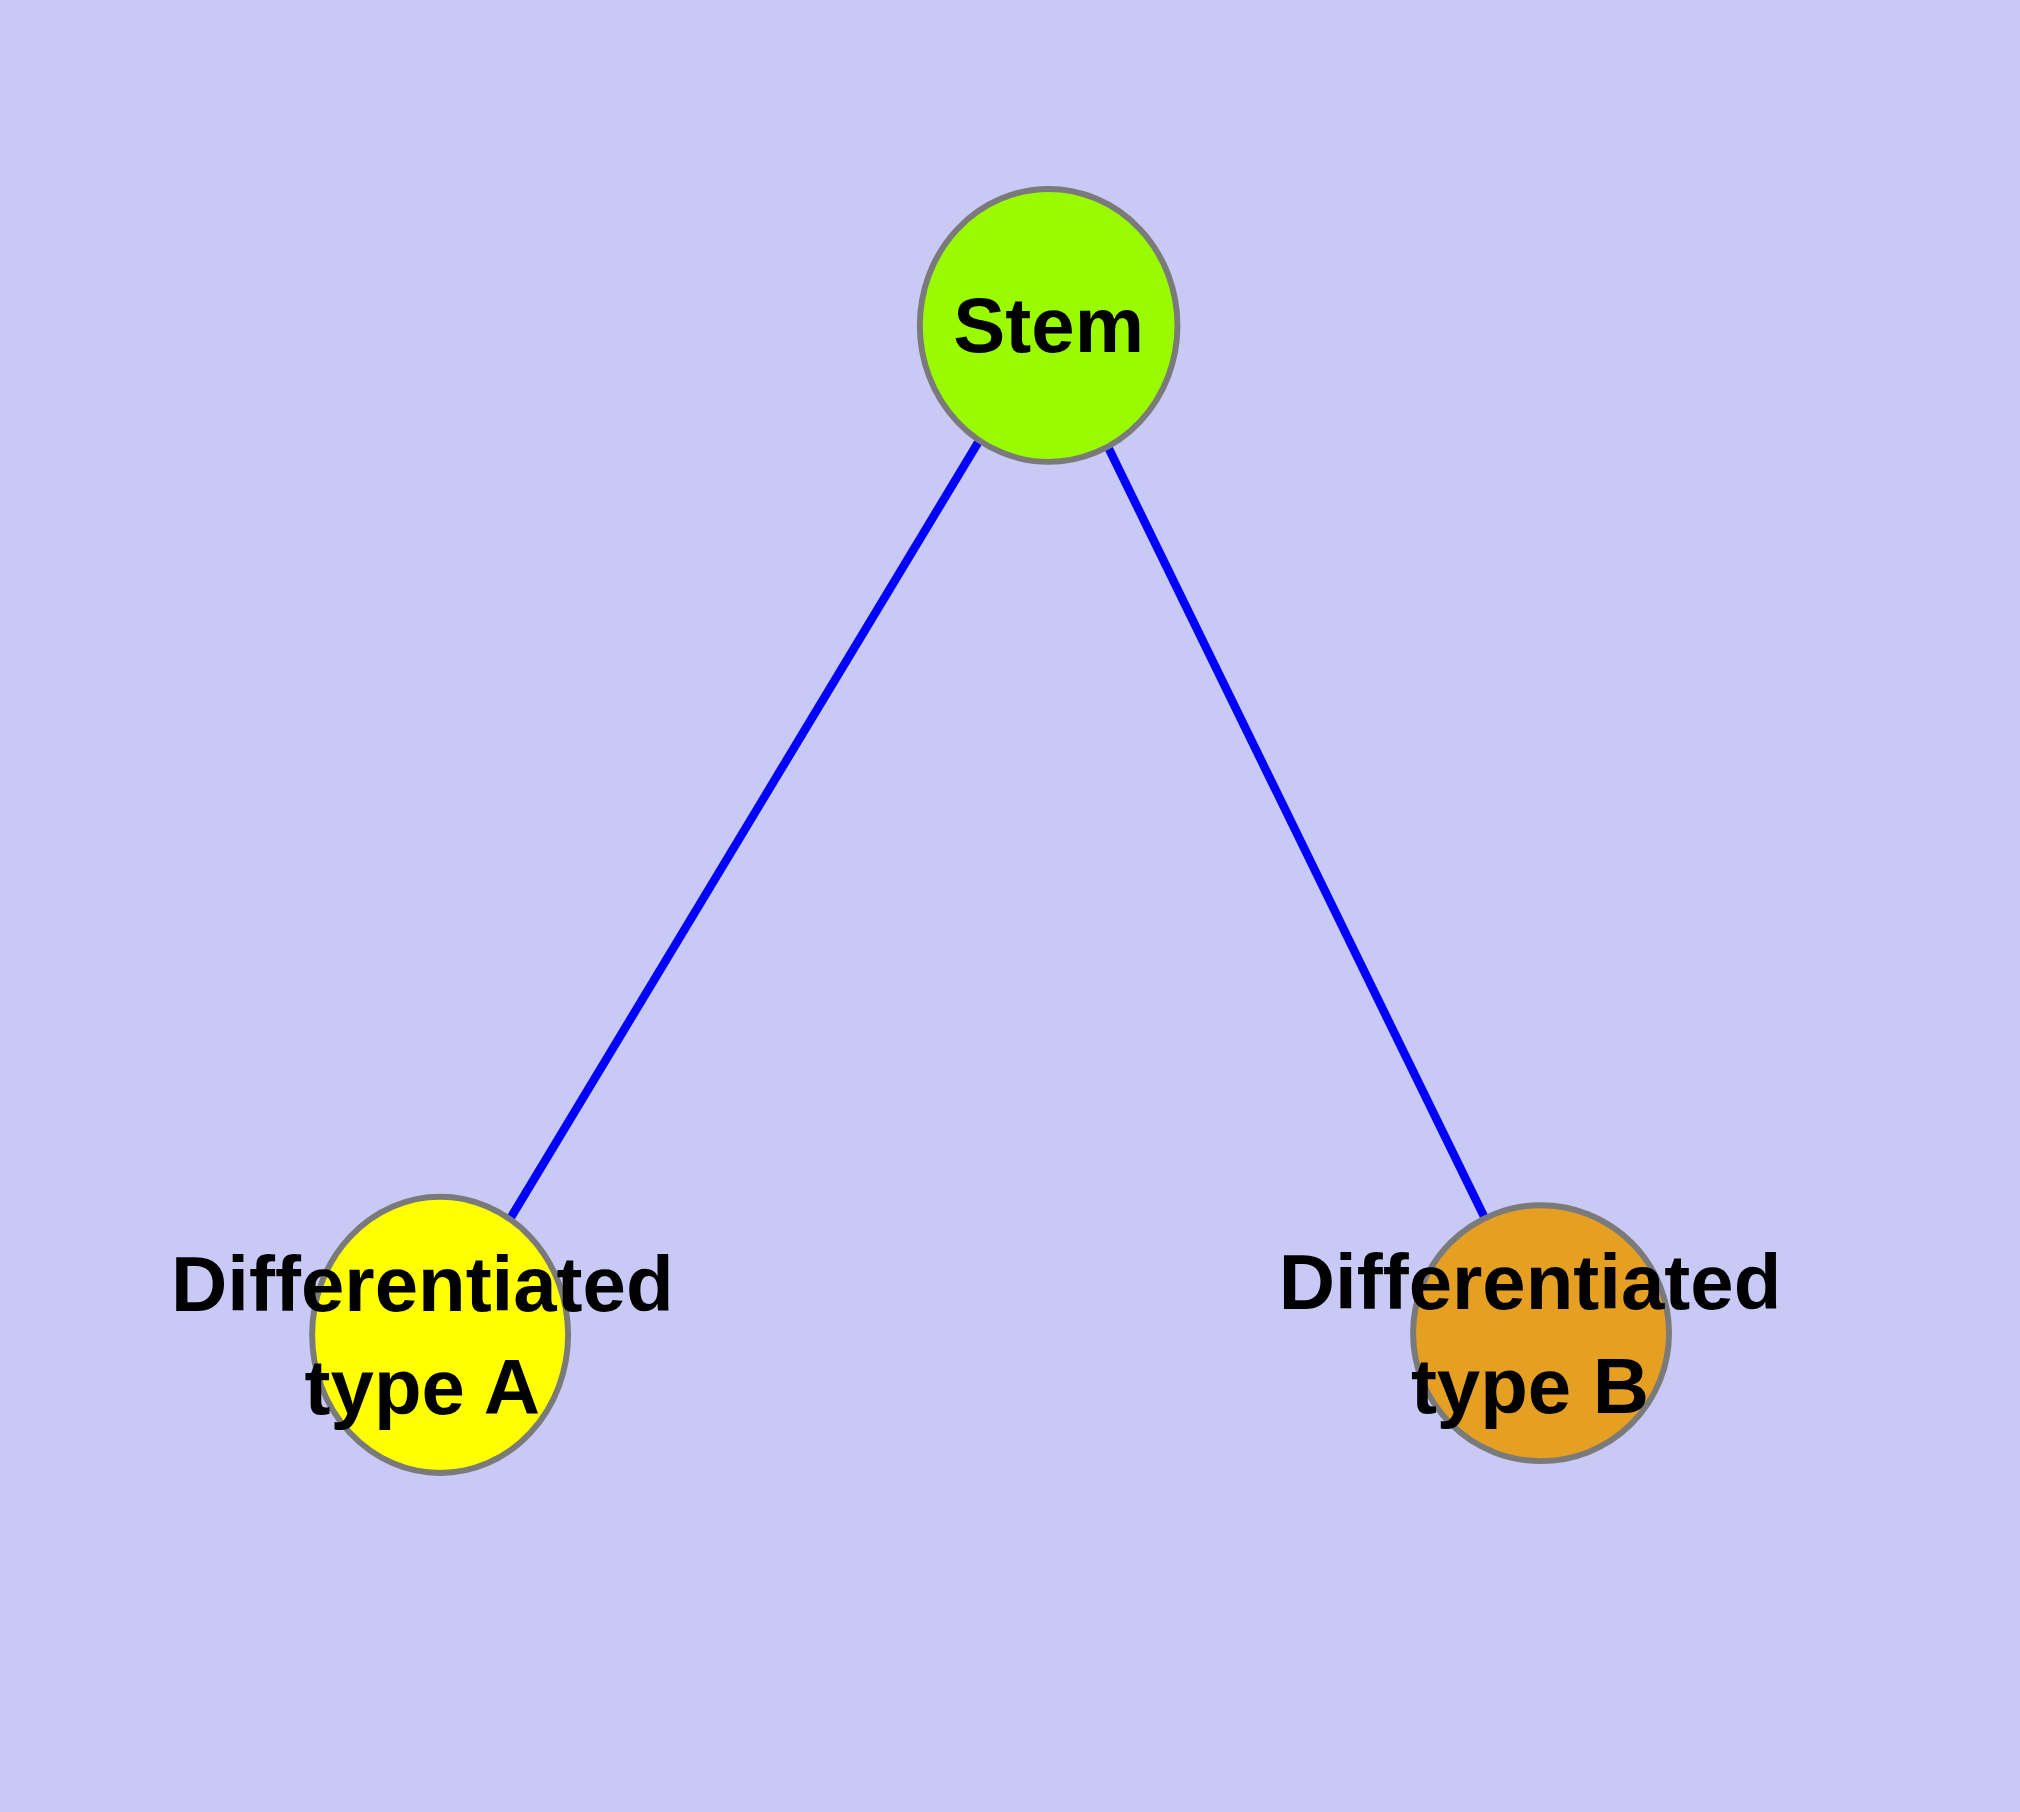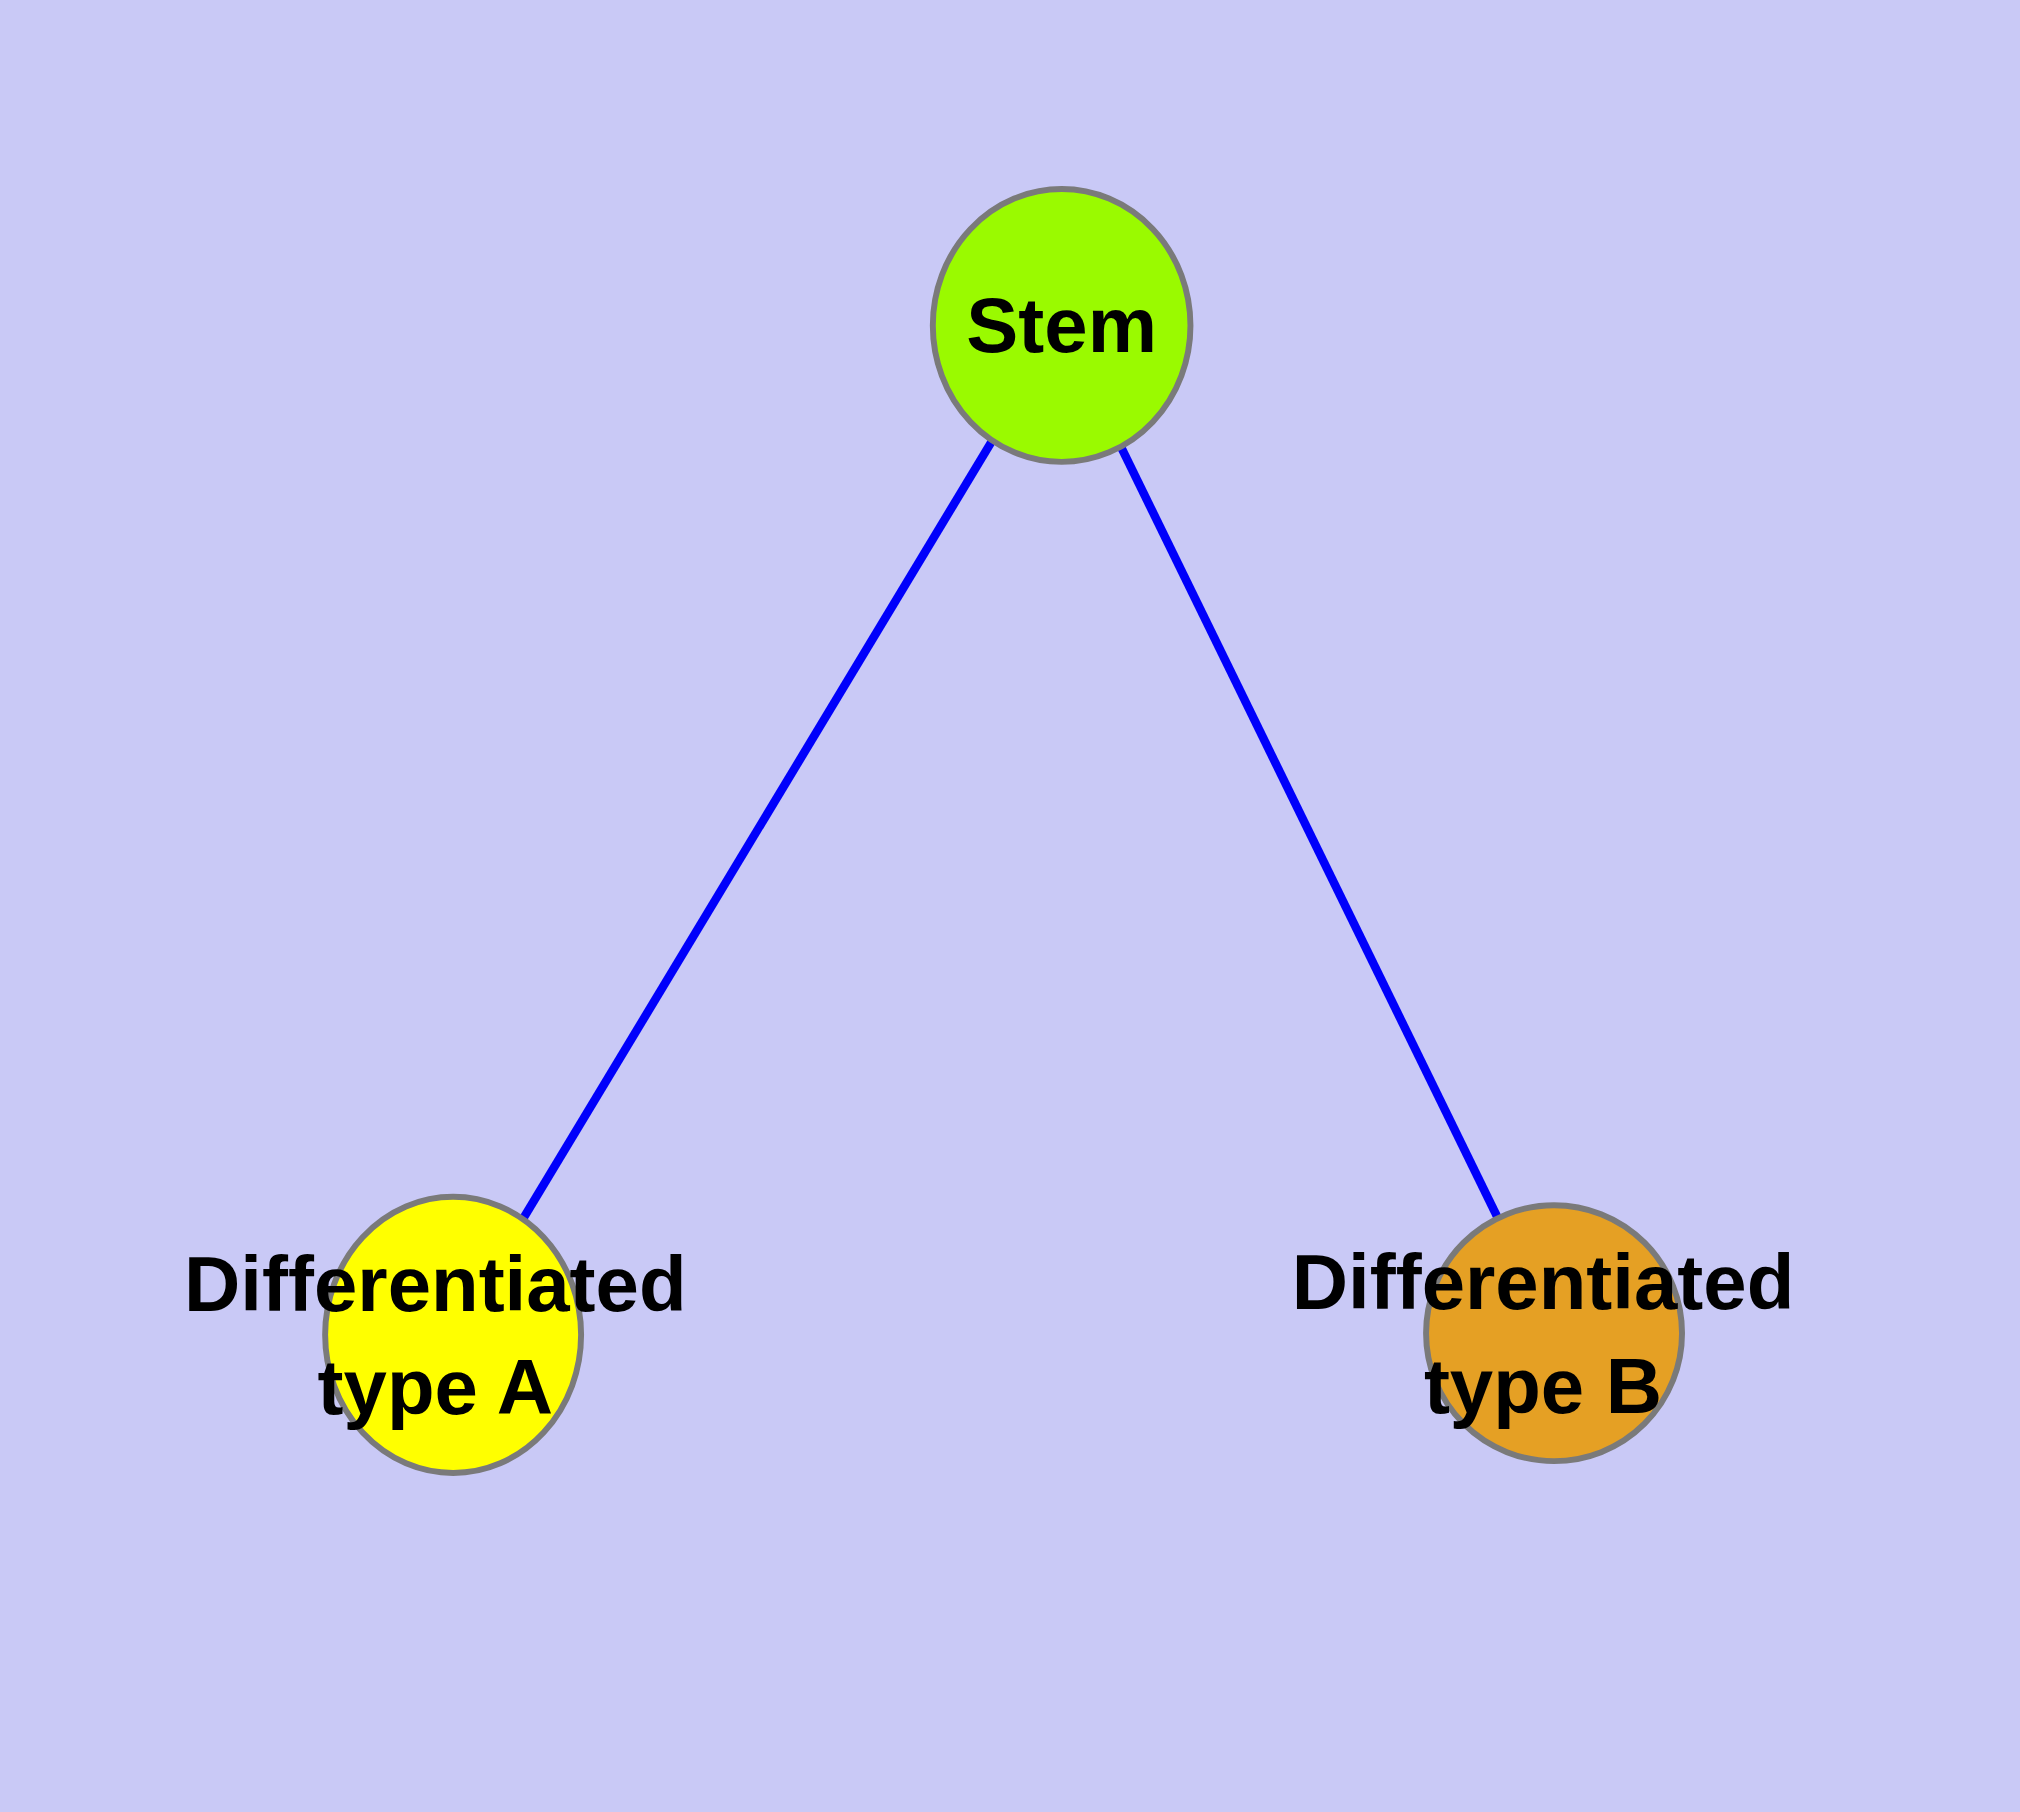--- a/index.html
+++ b/index.html
@@ -4,21 +4,20 @@
 <style>
   html, body {
     margin: 0;
     padding: 0;
     background: #c9c9f6;
   }
   .diagram-wrap {
     width: 1887px;
     height: 1812px;
     overflow: hidden;
-    margin-left: 13px;
   }
   svg {
     display: block;
   }
   svg text {
     font-family: "Liberation Sans", "DejaVu Sans", sans-serif;
     font-weight: 700;
     font-size: 92px;
     text-anchor: middle;
     dominant-baseline: central;

